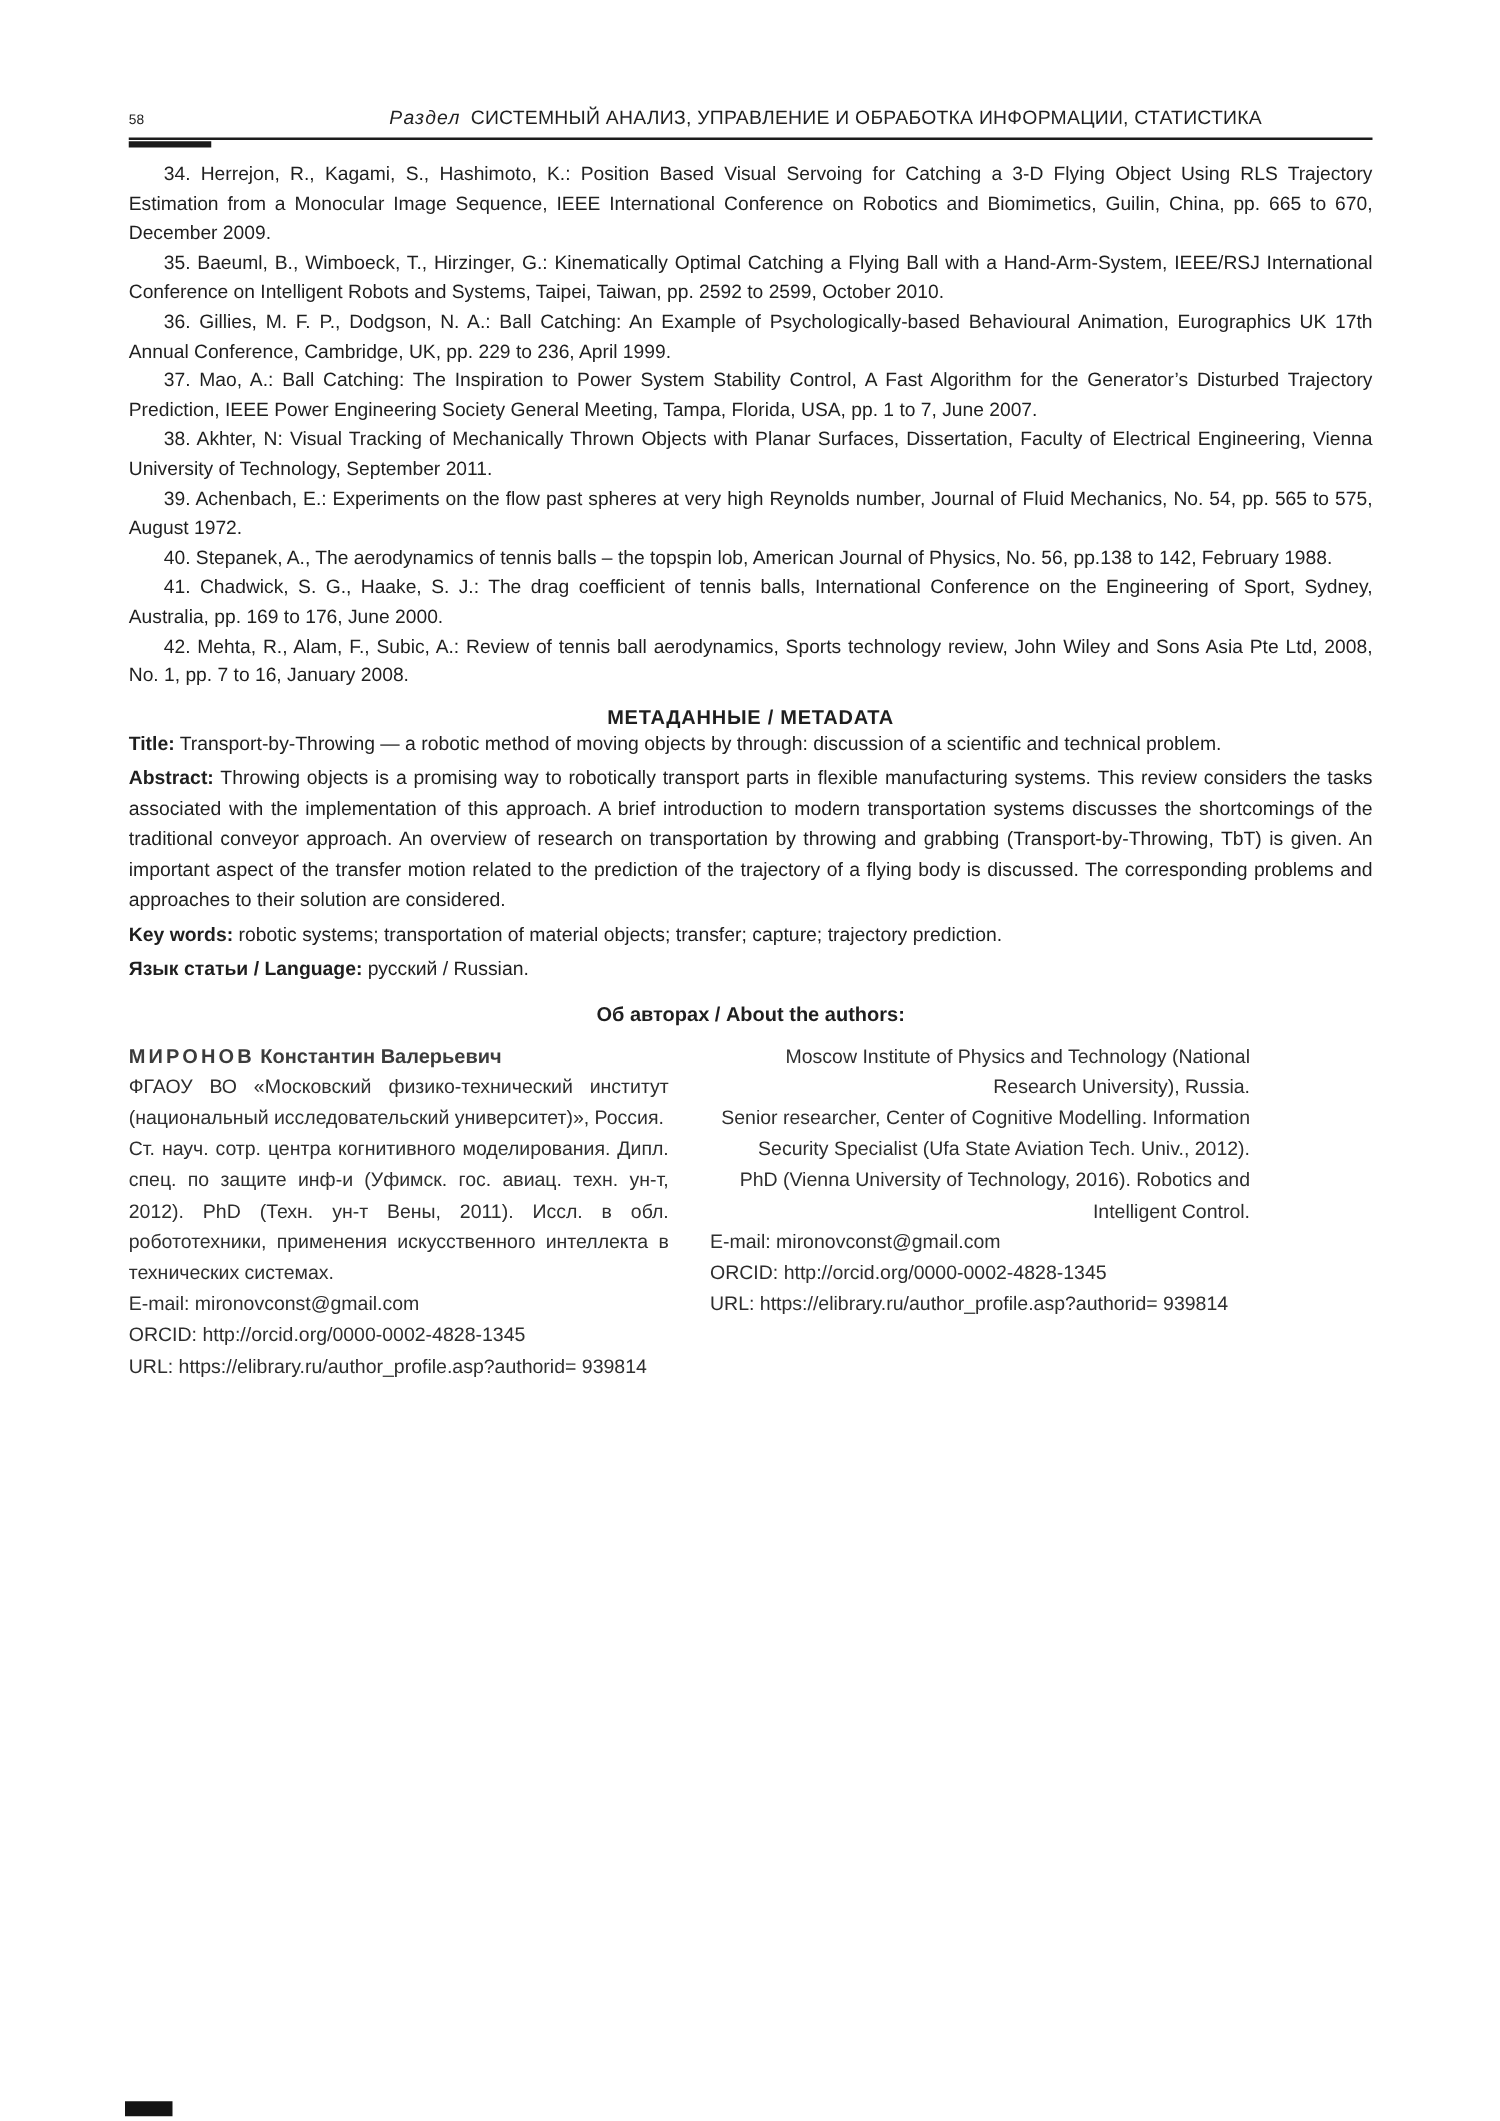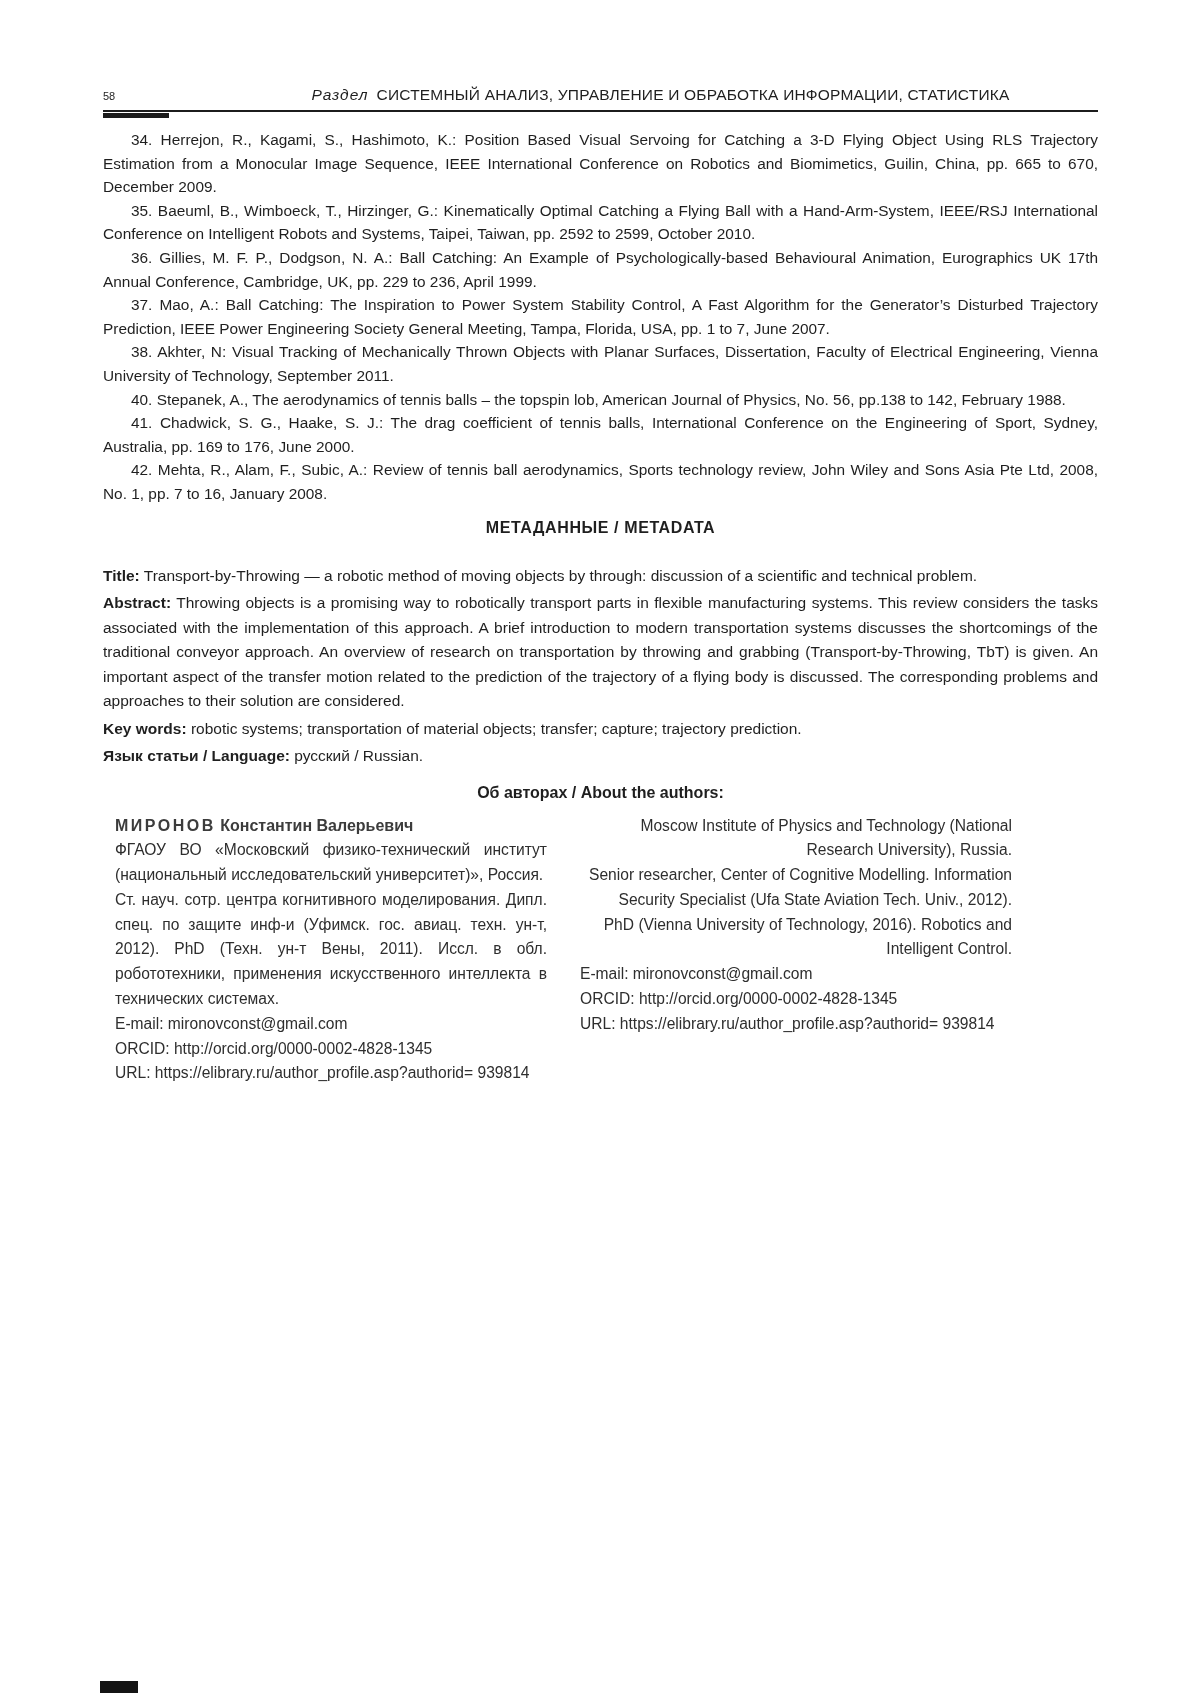--- a/index.html
+++ b/index.html
@@ -28,32 +28,32 @@
   }
 
   
   .received{
     margin:9px 0 7px 0;text-align:center;
     font-style:italic;font-size:15.5px;
   }
 
   
   .meta-heading{
-    margin:13px 0 27px 0;text-align:center;
+    margin:13px 0 0 0;text-align:center;
     font-weight:bold;font-size:16px;letter-spacing:.6px;
   }
   .meta{margin:0 0 3px 0;font-size:15.5px;line-height:24.5px;text-align:justify;}
   .meta b{font-weight:bold;}
 
   
   .authors-heading{
     margin:15px 0 12px 0;text-align:center;
     font-weight:bold;font-size:16px;
   }
-  .authors{display:grid;grid-template-columns:432px 432px;column-gap:33px;margin-left:12px;}
+  .authors{display:grid;grid-template-columns:432px 432px;column-gap:33px;}
   .acol{font-size:15.6px;line-height:24.8px;color:#2e2e2e;}
   .aname{margin:0;font-weight:bold;font-size:16px;color:#3c3c3c;}
   .aname .surname{letter-spacing:2.5px;}
   .acol p{margin:0;}
   .acol .bio-ru{text-align:justify;}
   .acol .bio-en{text-align:right;}
 
   .bottom-artifact{position:absolute;left:100px;top:1681px;width:38px;height:12px;background:#141414;}
 </style>
 </head>
@@ -67,20 +67,21 @@
       <div class="runtitle"><span class="section-lbl">Раздел</span><span>СИСТЕМНЫЙ АНАЛИЗ, УПРАВЛЕНИЕ И ОБРАБОТКА ИНФОРМАЦИИ, СТАТИСТИКА</span></div>
       <div class="hdr-artifact"></div>
     </div>
 
     <div class="refs">
       <p class="ref">34. Herrejon, R., Kagami, S., Hashimoto, K.: Position Based Visual Servoing for Catching a 3-D Flying Object Using RLS Trajectory Estimation from a Monocular Image Sequence, IEEE International Conference on Robotics and Biomimetics, Guilin, China, pp. 665 to 670, December 2009.</p>
       <p class="ref">35. Baeuml, B., Wimboeck, T., Hirzinger, G.: Kinematically Optimal Catching a Flying Ball with a Hand-Arm-System, IEEE/RSJ International Conference on Intelligent Robots and Systems, Taipei, Taiwan, pp. 2592 to 2599, October 2010.</p>
       <p class="ref">36. Gillies, M. F. P., Dodgson, N. A.: Ball Catching: An Example of Psychologically-based Behavioural Animation, Eurographics UK 17th Annual Conference, Cambridge, UK, pp. 229 to 236, April 1999.</p>
       <p class="ref">37. Mao, A.: Ball Catching: The Inspiration to Power System Stability Control, A Fast Algorithm for the Generator’s Disturbed Trajectory Prediction, IEEE Power Engineering Society General Meeting, Tampa, Florida, USA, pp. 1 to 7, June 2007.</p>
       <p class="ref">38. Akhter, N: Visual Tracking of Mechanically Thrown Objects with Planar Surfaces, Dissertation, Faculty of Electrical Engineering, Vienna University of Technology, September 2011.</p>
+      <p class="ref">39. Achenbach, E.: Experiments on the flow past spheres at very high Reynolds number, Journal of Fluid Mechanics, No. 54, pp. 565 to 575, August 1972.</p>
       <p class="ref">40. Stepanek, A., The aerodynamics of tennis balls – the topspin lob, American Journal of Physics, No. 56, pp.138 to 142, February 1988.</p>
       <p class="ref">41. Chadwick, S. G., Haake, S. J.: The drag coefficient of tennis balls, International Conference on the Engineering of Sport, Sydney, Australia, pp. 169 to 176, June 2000.</p>
       <p class="ref">42. Mehta, R., Alam, F., Subic, A.: Review of tennis ball aerodynamics, Sports technology review, John Wiley and Sons Asia Pte Ltd, 2008, No. 1, pp. 7 to 16, January 2008.</p>
     </div>
 
 
     <p class="meta-heading">МЕТАДАННЫЕ / METADATA</p>
 
     <p class="meta"><b>Title:</b> <span>Transport-by-Throwing — a robotic method of moving objects by through: discussion of a scientific and technical problem.</span></p>
 

